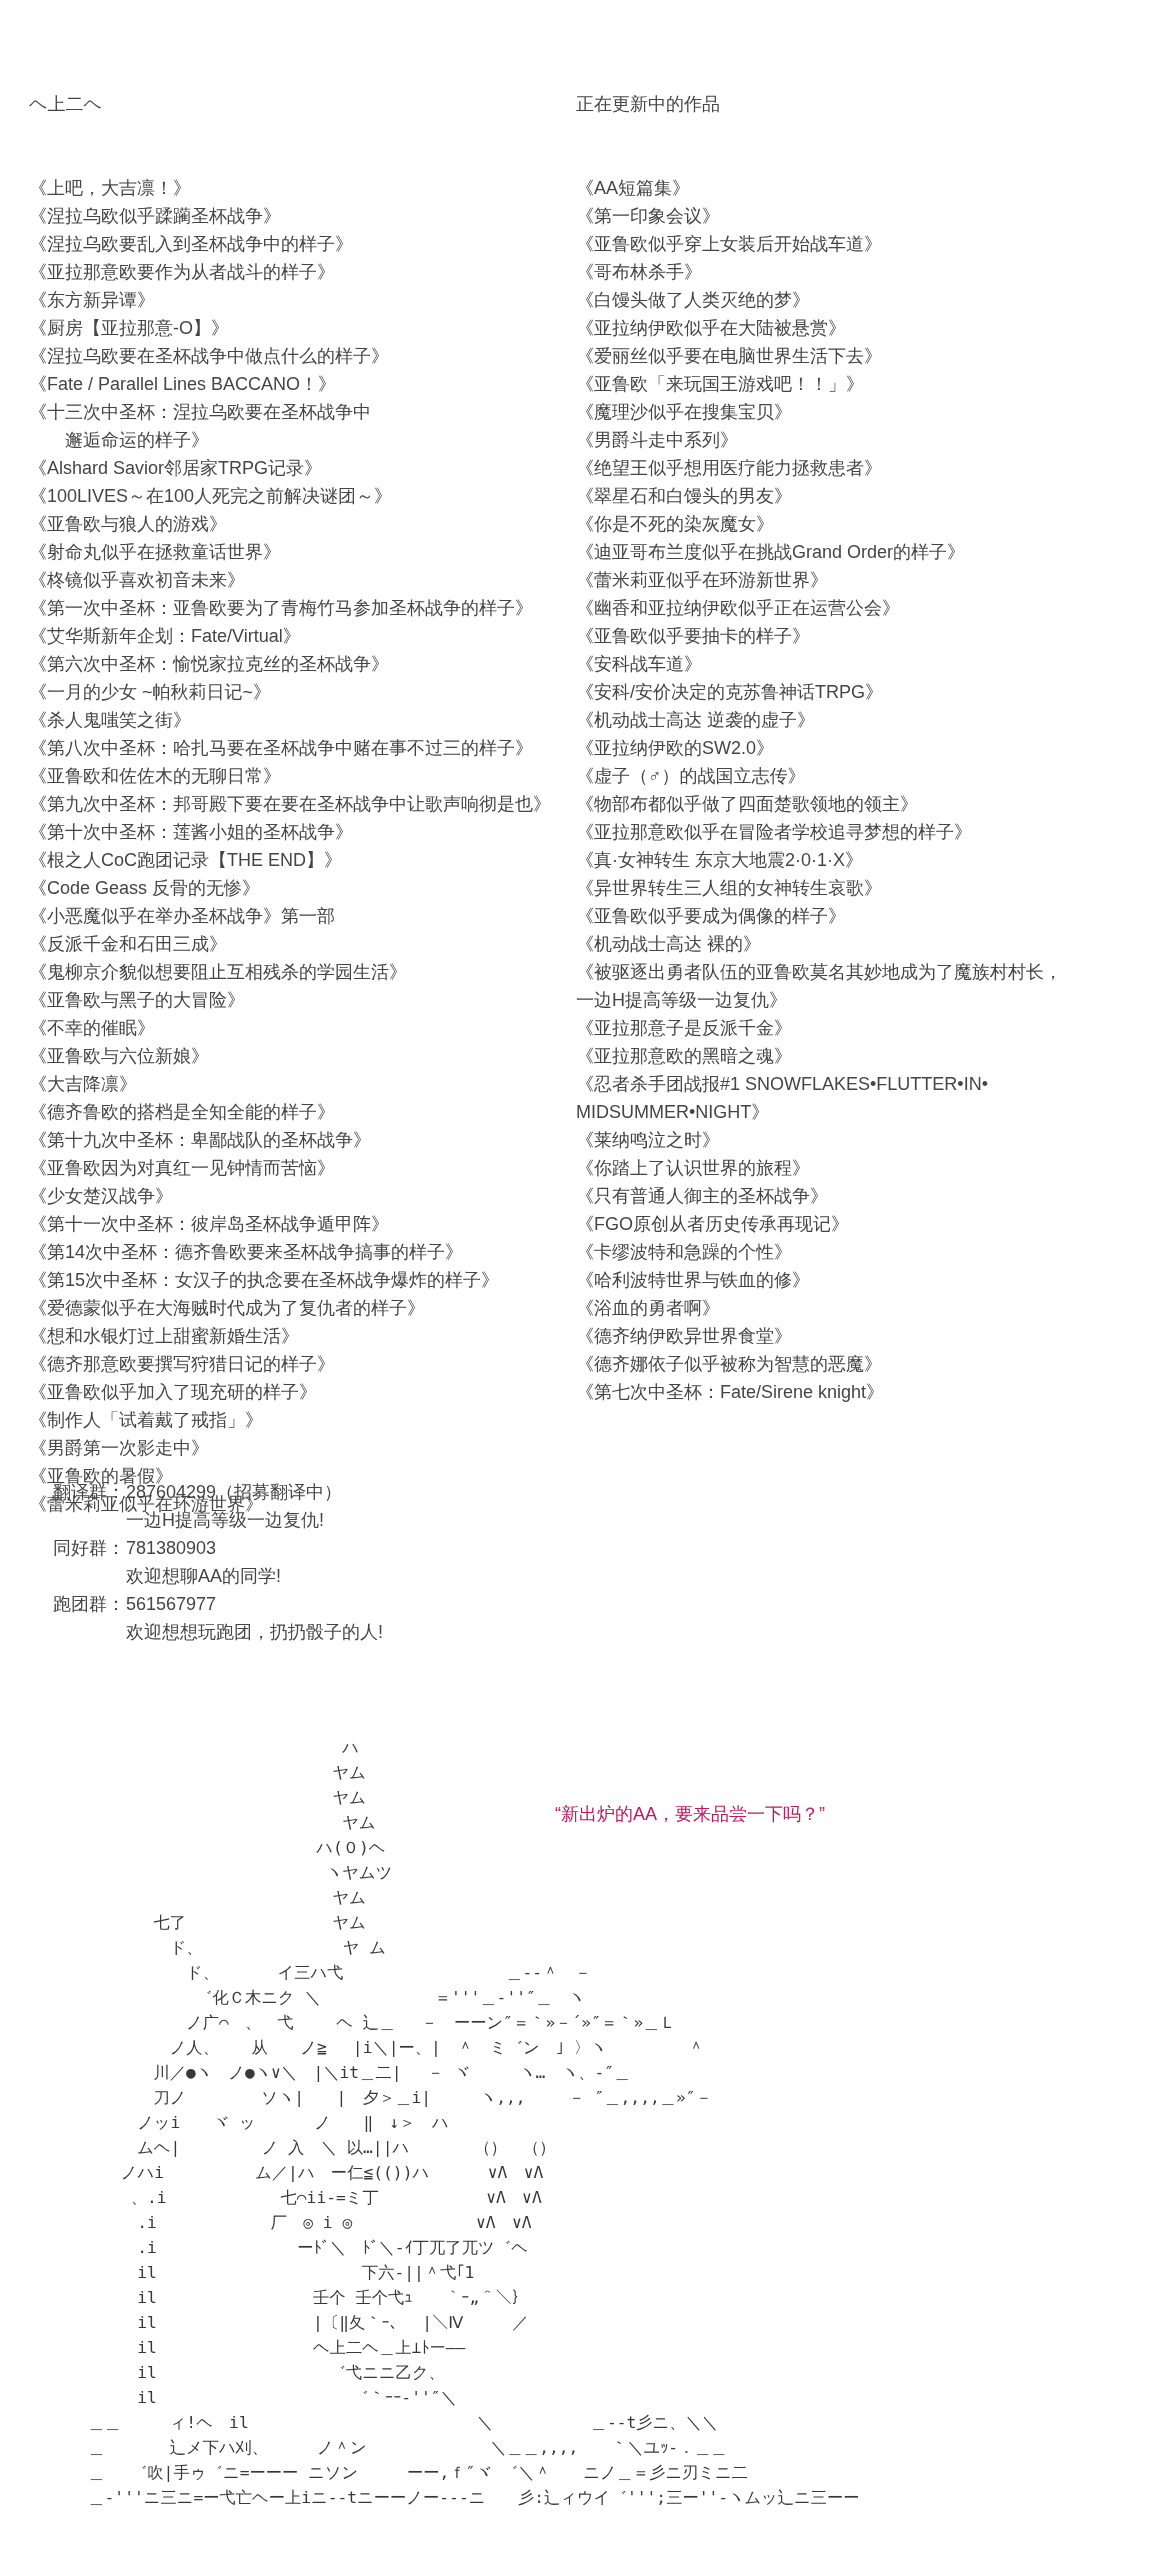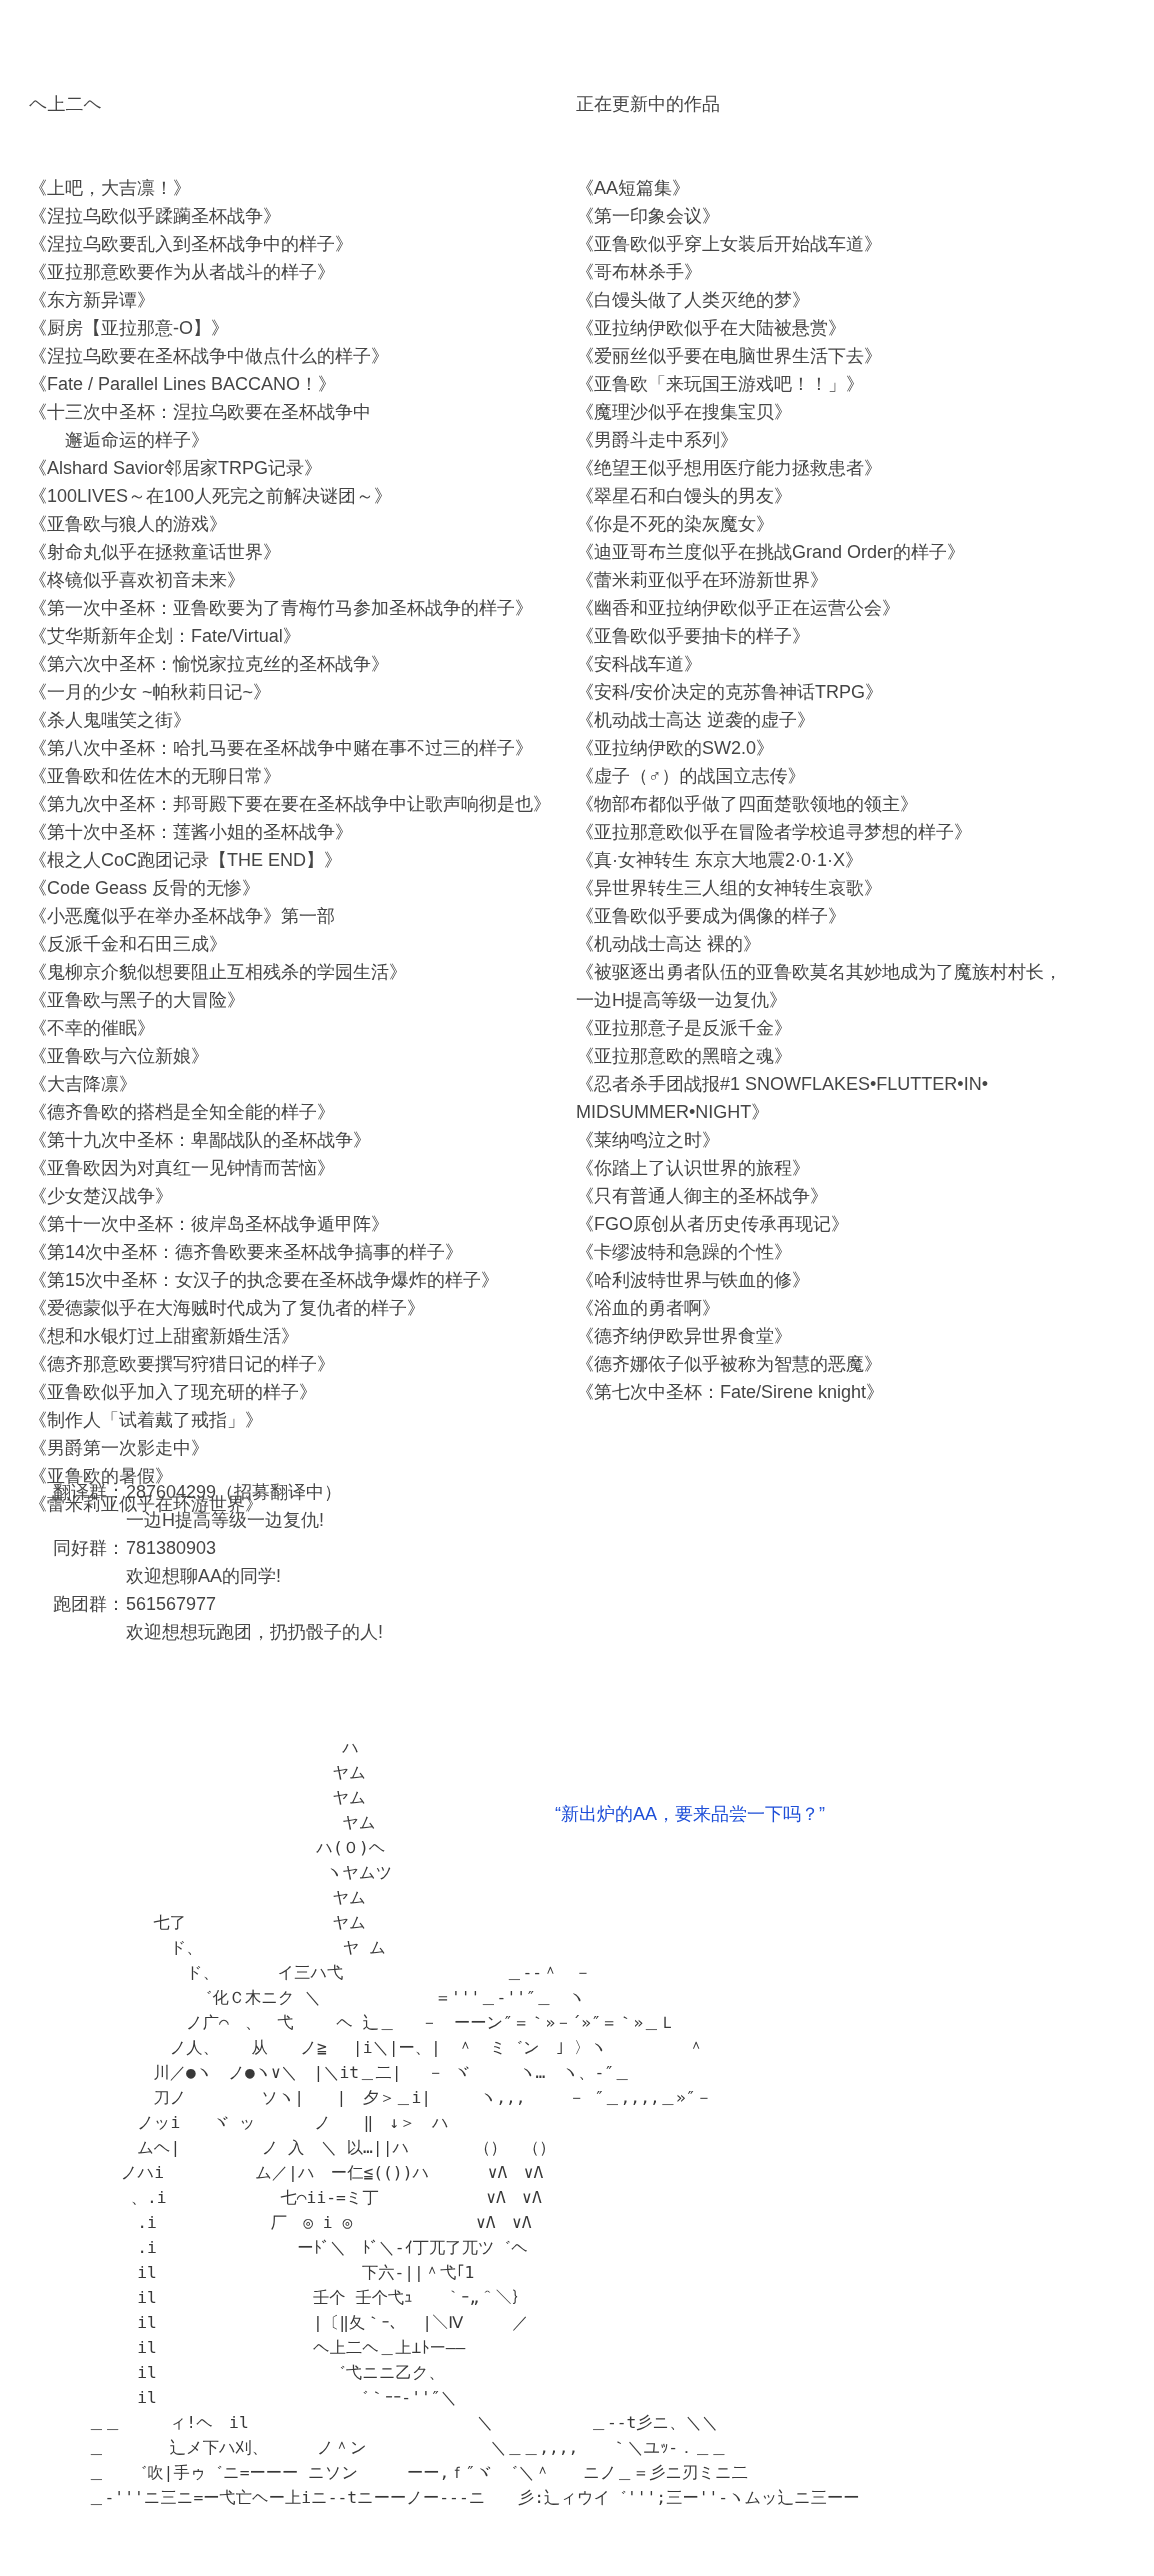--- a/index.html
+++ b/index.html
@@ -33,21 +33,21 @@
     line-height: 28px;
   }
   .group-row { display: flex; }
   .group-label { width: 73px; white-space: pre; }
   .group-value, .group-note { white-space: pre; }
   .speech {
     position: absolute;
     left: 555px;
     top: 1802px;
     font-size: 18px;
-    color: #1d4ed8;
+    color: #be185d;
     white-space: pre;
   }
   .aa {
     position: absolute;
     left: 72px;
     top: 1735px;
     margin: 0;
     font-family: "DejaVu Sans Mono", monospace;
     font-size: 16.3px;
     line-height: 25px;

